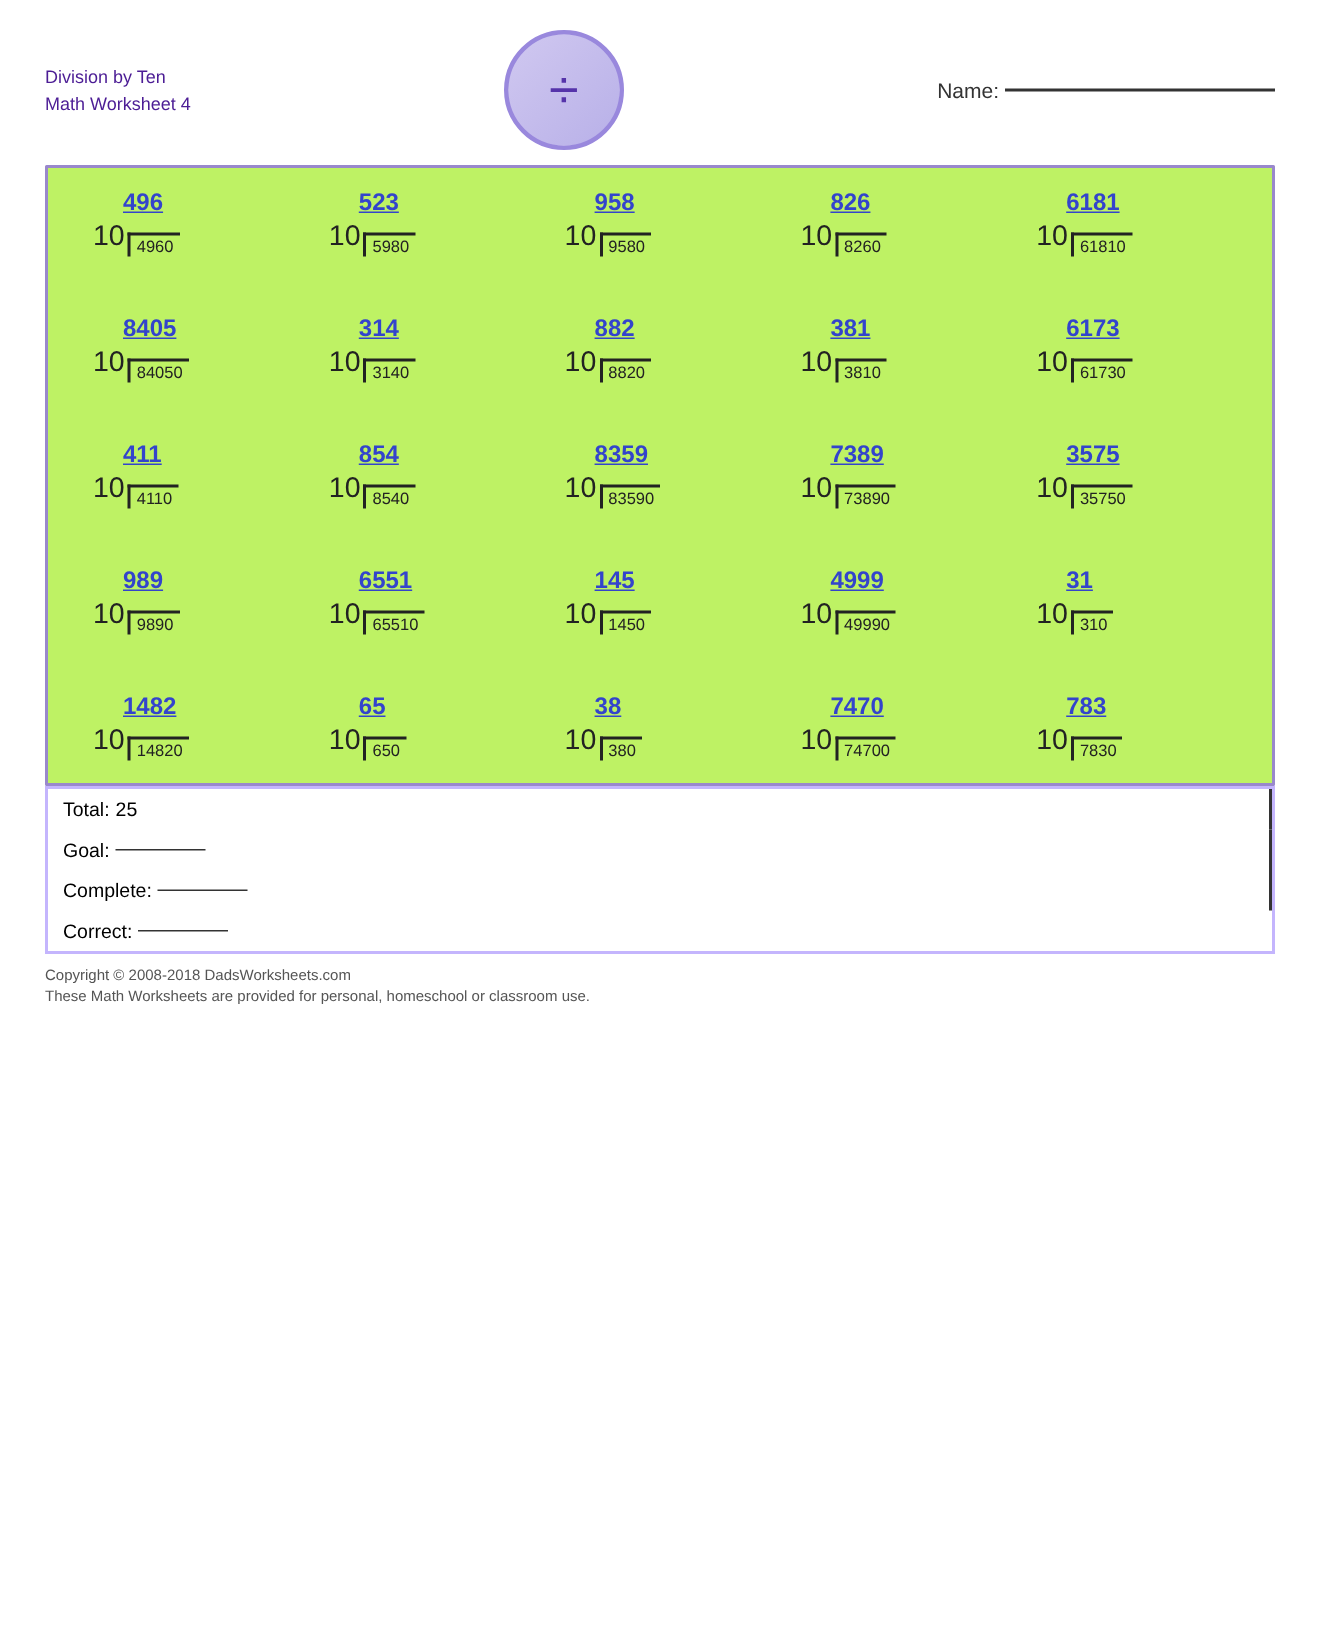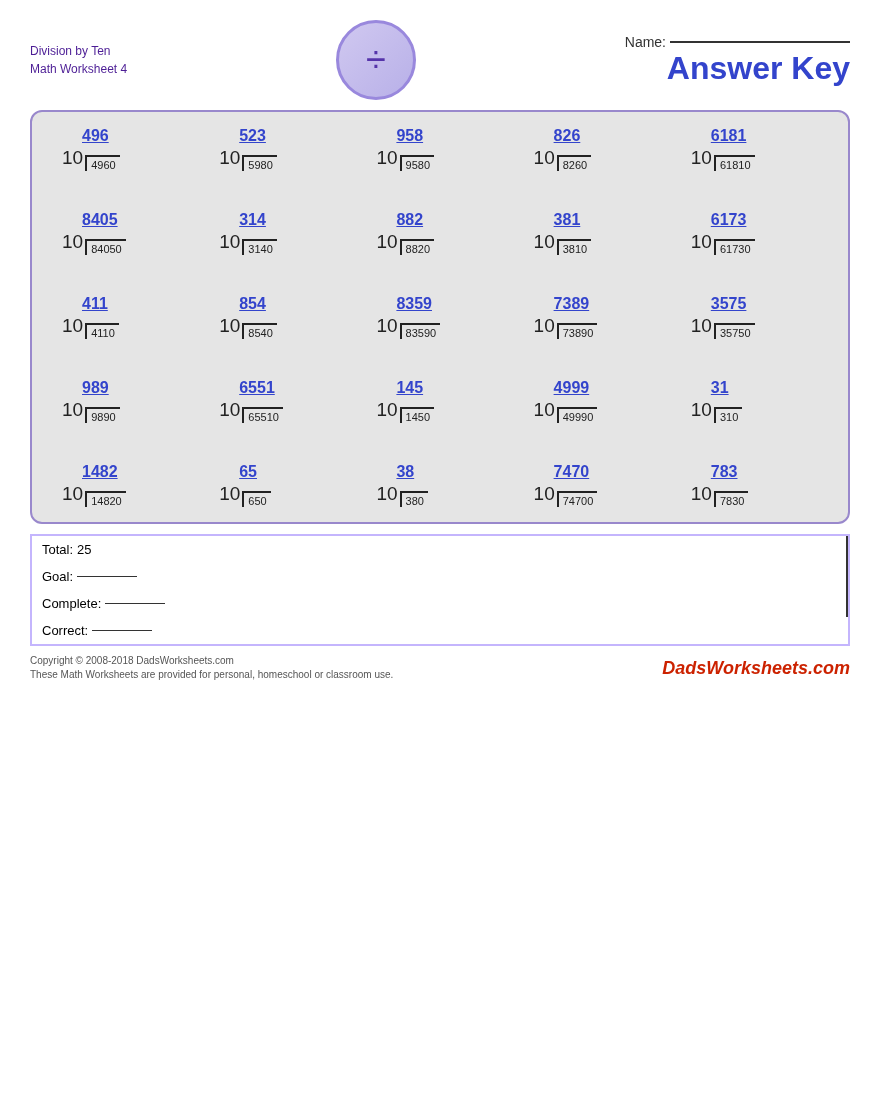--- a/index.html
+++ b/index.html
@@ -69,24 +69,23 @@
     }
     .name-underline {
       display: inline-block;
       width: 180px;
       border-bottom: 2px solid #333;
     }
 
     
     .worksheet-box {
       border: 2px solid #9988cc;
-      border-radius: 12px;
-      background: #e5e5e5;
+      border-radius: 1px;
+      background: #bef264;
       padding: 15px 20px;
-      margin-bottom: 10px;
     }
 
     .problems-grid {
       display: grid;
       grid-template-columns: repeat(5, 1fr);
       row-gap: 40px;
       column-gap: 10px;
     }
 
     .problem {
@@ -185,21 +184,20 @@
     <div class="header-center">
       <div class="logo-circle">
         <span class="logo-icon">÷</span>
       </div>
     </div>
     <div class="header-right">
       <div class="name-line">
         <span>Name:</span>
         <span class="name-underline"></span>
       </div>
-      <div class="answer-key">Answer Key</div>
     </div>
   </div>
 
   <div class="worksheet-box">
     <div class="problems-grid" id="problems-container">
     <div class="problem">
           <div class="answer">496</div>
           <div class="division-row">
             <span class="divisor">10</span>
             <span class="dividend-wrap">4960</span>
@@ -393,18 +391,15 @@
       <span>Correct:</span>
       <span class="totals-underline"></span>
     </div>
   </div>
 
   <div class="copyright">
     <div class="copyright-text">
       <div>Copyright © 2008-2018 DadsWorksheets.com</div>
       <div>These Math Worksheets are provided for personal, homeschool or classroom use.</div>
     </div>
-    <div class="brand-text">
-      <span>Dads</span><span style="color:#cc2200;">Worksheets</span><span>.com</span>
-    </div>
   </div>
 
 </div>
 
 </body></html>

